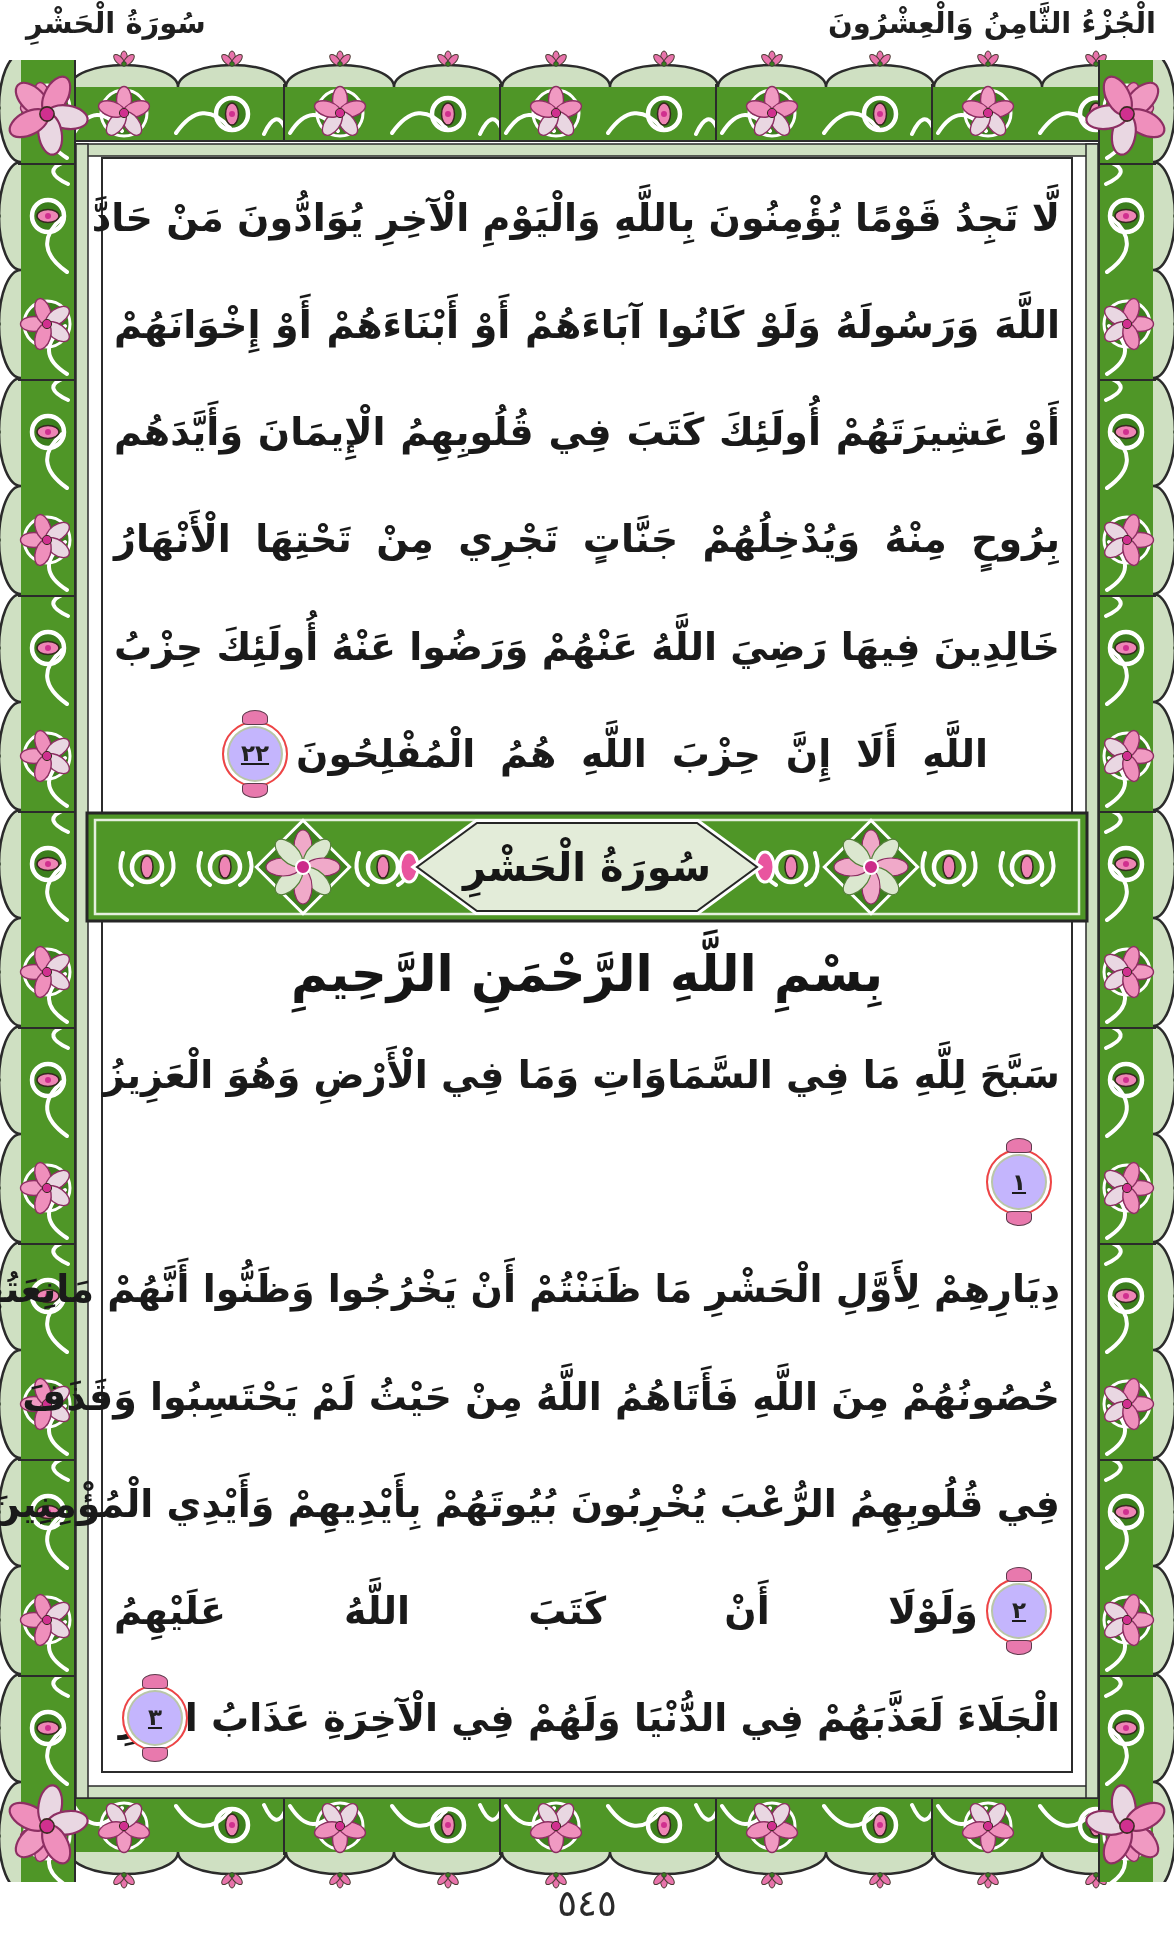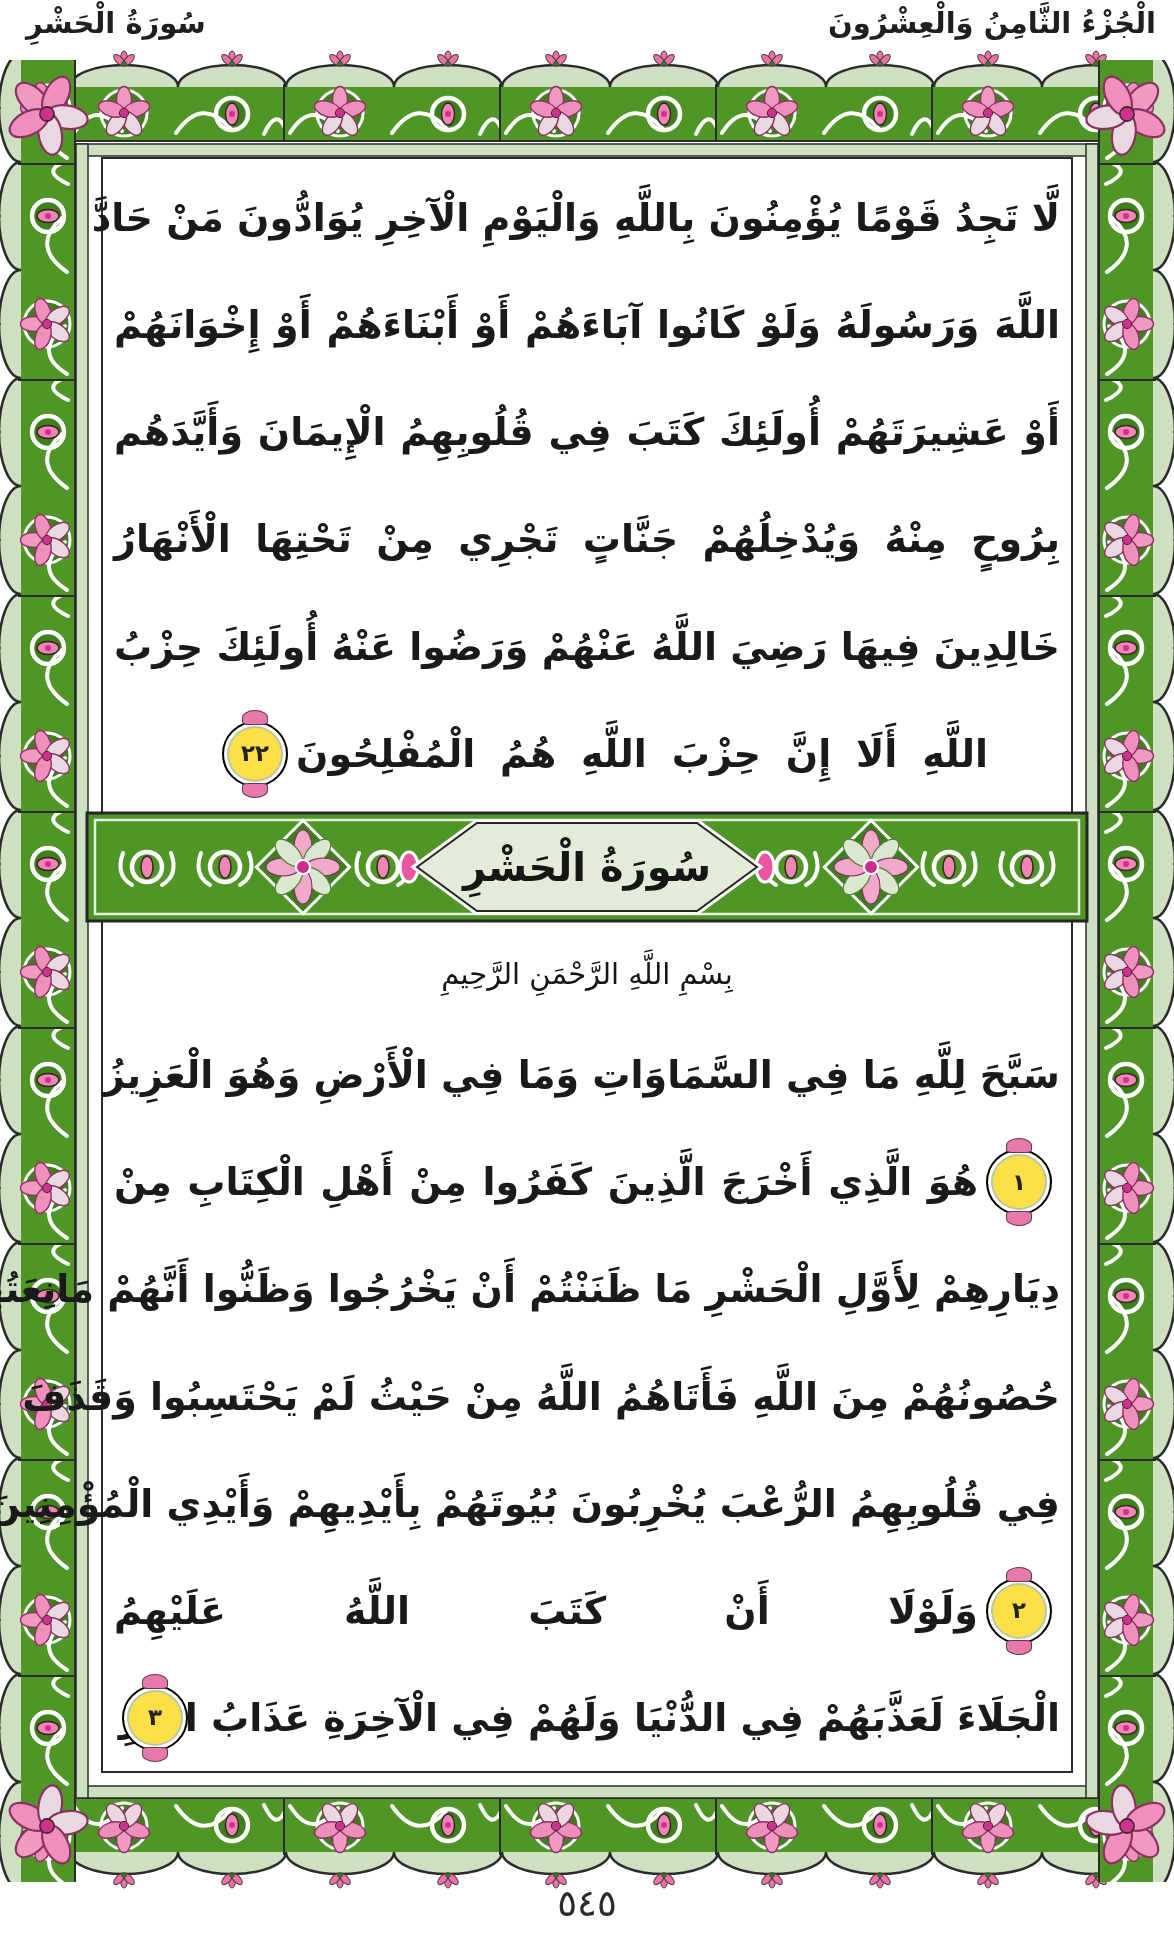--- a/index.html
+++ b/index.html
@@ -27,44 +27,44 @@
   }
   .verse-line.short { padding-left:100px; padding-right:72px; }
   .line-text {
     display:block; min-width:0; text-align:justify; text-align-last:justify;
     line-height:104px; overflow:visible;
   }
   .verse-line .line-text:only-child { flex:1 1 auto; }
   
   .ayah-medallion {
     flex:0 0 auto; width:62px; height:62px; margin:0 8px; position:relative;
-    border-radius:50%; background:#fde047;
-    border:2px solid #000000;
+    border-radius:50%; background:#c4b5fd;
+    border:2px solid #ef4444;
     box-shadow: inset 0 0 0 3px #ffffff, inset 0 0 0 5px #b9c6a8;
-    display:flex; align-items:center; justify-content:center; align-self:center;
+    display:flex; align-items:center; justify-content:center; align-self:center;text-decoration:underline;
   }
   .ayah-medallion::before, .ayah-medallion::after {
     content:""; position:absolute; left:50%; transform:translateX(-50%);
     width:24px; height:13px; background:#e879ad; border:1.5px solid #5c3b4c;
   }
   .ayah-medallion::before { top:-13px; border-radius:55% 55% 25% 25%; }
   .ayah-medallion::after  { bottom:-13px; border-radius:25% 25% 55% 55%; }
   .ayah-num { font-size:23px; font-weight:bold; line-height:1; color:#222; letter-spacing:-1px; }
   
   #surah-banner-row { position:relative; height:112px; margin:2px -29px; flex:0 0 auto; }
   #surah-banner-row svg { position:absolute; inset:0; width:100%; height:100%; }
   #surah-banner-title {
     position:absolute; left:0; right:0; top:0; bottom:0;
     display:flex; align-items:center; justify-content:center;
     font-size:40px; font-weight:bold; color:#161616;
   }
   
   #bismillah-row {
     height:92px; flex:0 0 auto; display:flex; align-items:center; justify-content:center;
-    font-size:29px; font-weight:normal; color:#161616;
+    font-size:50px; font-weight:bold; color:#161616;
   }
   
   #page-number {
     position:absolute; left:0; right:0; top:1882px; text-align:center;
     font-size:37px; font-weight:normal; color:#2b2b2b;
   }
 </style>
 </head>
 <body>
 
@@ -232,21 +232,20 @@
     </div>
 
     <div id="bismillah-row">بِسْمِ اللَّهِ الرَّحْمَنِ الرَّحِيمِ</div>
 
     <div id="lines-bottom" class="lines-group"><div class="verse-line">
           <span class="line-text" style="flex-grow: 75;">سَبَّحَ لِلَّهِ مَا فِي السَّمَاوَاتِ وَمَا فِي الْأَرْضِ وَهُوَ الْعَزِيزُ</span>
         </div><div class="verse-line">
           <span class="ayah-medallion">
             <span class="ayah-num">١</span>
           </span>
-          <span class="line-text" style="flex-grow: 68;">هُوَ الَّذِي أَخْرَجَ الَّذِينَ كَفَرُوا مِنْ أَهْلِ الْكِتَابِ مِنْ</span>
         </div><div class="verse-line">
           <span class="line-text" style="flex-grow: 96;">دِيَارِهِمْ لِأَوَّلِ الْحَشْرِ مَا ظَنَنْتُمْ أَنْ يَخْرُجُوا وَظَنُّوا أَنَّهُمْ مَانِعَتُهُمْ</span>
         </div><div class="verse-line">
           <span class="line-text" style="flex-grow: 83;">حُصُونُهُمْ مِنَ اللَّهِ فَأَتَاهُمُ اللَّهُ مِنْ حَيْثُ لَمْ يَحْتَسِبُوا وَقَذَفَ</span>
         </div><div class="verse-line">
           <span class="line-text" style="flex-grow: 88;">فِي قُلُوبِهِمُ الرُّعْبَ يُخْرِبُونَ بُيُوتَهُمْ بِأَيْدِيهِمْ وَأَيْدِي الْمُؤْمِنِينَ</span>
         </div><div class="verse-line">
           <span class="ayah-medallion">
             <span class="ayah-num">٢</span>
           </span>

